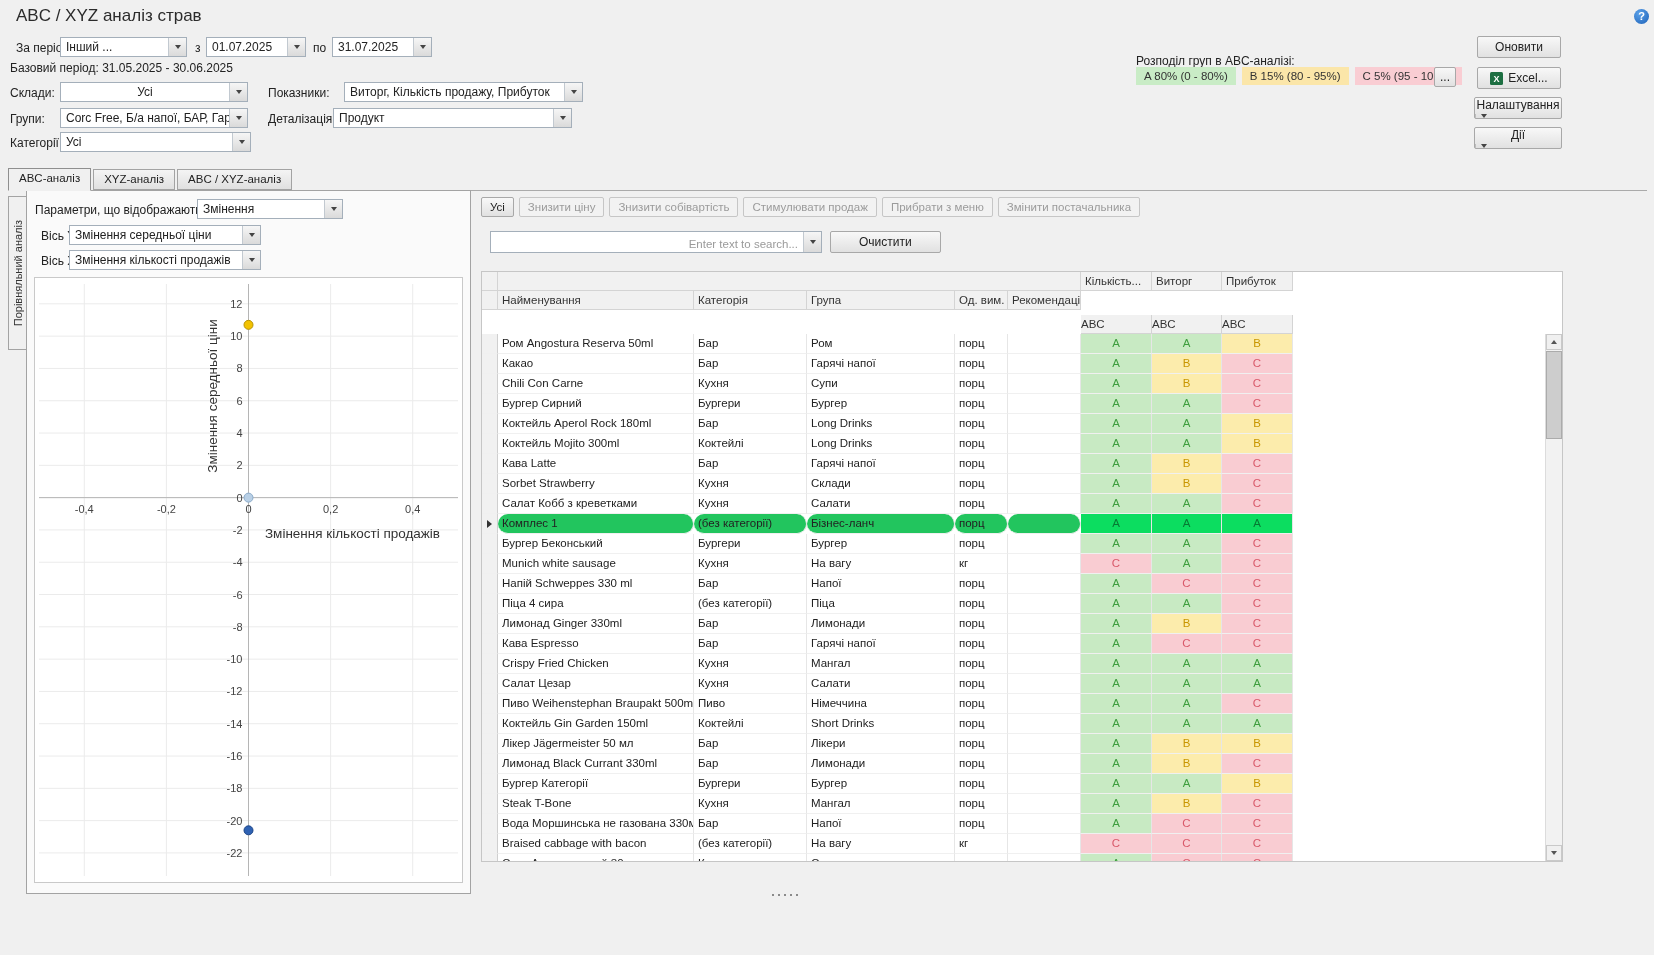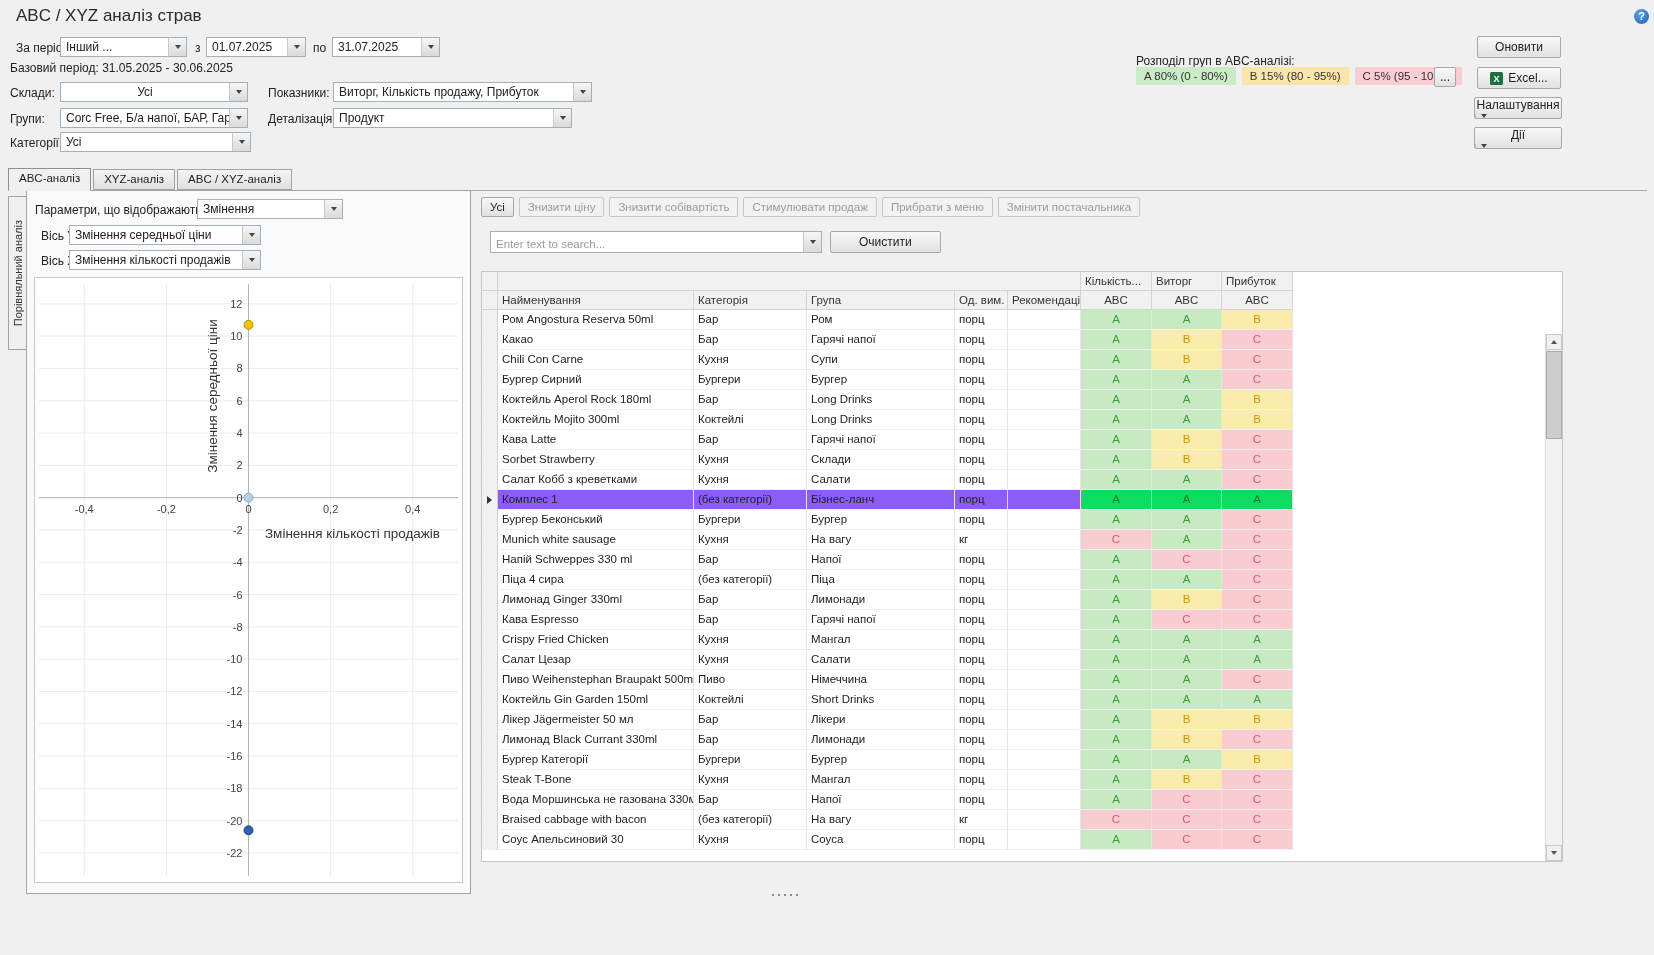--- a/index.html
+++ b/index.html
@@ -33,41 +33,41 @@
   .vtab{left:8px;top:196px;width:18px;height:152px;border:1px solid #a3a3a3;background:#f0f0f0;display:flex;align-items:center;justify-content:center;z-index:2;cursor:pointer;}
   .vtab span{writing-mode:vertical-rl;transform:rotate(180deg);font-size:11px;color:#333;white-space:nowrap;}
   .lpanel{left:26px;top:190px;width:443px;height:702px;background:#fafafa;border:1px solid #a3a3a3;z-index:2;}
   .chartbox{position:absolute;left:7px;top:86px;width:429px;height:606px;background:#fff;border:1px solid #c9c9c9;box-sizing:border-box;}
   .ticklbl{font-family:"Liberation Sans",sans-serif;font-size:11px;fill:#444;}
   .axislbl{font-family:"Liberation Sans",sans-serif;font-size:13.5px;fill:#333;}
   
   .rtoolbar{left:481px;top:197px;display:flex;gap:5px;}
   .searchrow{left:490px;top:231px;display:flex;align-items:center;}
   .searchbox{width:332px;height:22px;border:1px solid #a4afba;background:#fff;display:flex;align-items:stretch;box-sizing:border-box;}
-  .searchbox input{flex:1;border:none;outline:none;padding:12px 5px;font-family:"Liberation Sans",sans-serif;font-size:11.5px;color:#444;background:transparent;}
+  .searchbox input{flex:1;border:none;outline:none;padding:12px 5px;font-family:"Liberation Sans",sans-serif;font-size:11.5px;color:#444;background:transparent;text-align:right;}
   .searchbox input::placeholder{color:#9a9a9a;}
   .clearbtn{margin-left:8px;height:22px;}
   
   .grid{left:481px;top:271px;width:1082px;height:591px;background:#fff;border:1px solid #c6c6c6;overflow:hidden;box-sizing:border-box;}
   .dragband{height:23px;line-height:23px;padding-left:7px;color:#a8a8a8;background:#f8f8f8;border-bottom:1px solid #dcdcdc;font-size:11.5px;}
   .grow,.hrow,.trow{display:grid;grid-template-columns:16px 196px 113px 148px 53px 73px 71px 70px 71px;}
   .hcell{height:19px;line-height:18px;background:#f1f1f1;border-right:1px solid #d4d4d4;border-bottom:1px solid #d4d4d4;font-size:11.5px;color:#333;padding-left:4px;white-space:nowrap;overflow:hidden;box-sizing:border-box;}
   .hcell.corner{padding:0;}
   .hcell.abch,.hcell.gcell{padding-left:4px;}
-  .hcell.abch{text-align:center;padding-left:0;}
+  .hcell.abch{padding-left:0;margin-top:24px;}
   .trow{height:20px;}
   .tcell{height:20px;line-height:19px;border-right:1px solid #e6e6e6;border-bottom:1px solid #f0f0f0;font-size:11.5px;color:#222;padding-left:4px;white-space:nowrap;overflow:hidden;box-sizing:border-box;}
   .tcell.ind{background:#f1f1f1;border-right:1px solid #cfcfcf;padding:0;display:flex;align-items:center;justify-content:center;}
   .marker{width:0;height:0;border-top:4px solid transparent;border-bottom:4px solid transparent;border-left:5px solid #333;}
   .tcell.abc{text-align:center;padding-left:0;}
   .abc.A{background:#c8eac3;color:#3e9e3e;}
   .abc.B{background:#fcecac;color:#c89600;}
   .abc.C{background:#f9ccd2;color:#d9596a;}
   .abc.bright{background:#0cdd60;color:#067a33;}
-  .trow.selected .tcell:not(.abc):not(.ind){background:#8b5cf6;}
+  .trow.selected .tcell:not(.abc):not(.ind){background:#22c55e;border-radius:10px;}
   
   .vscroll{position:absolute;top:62px;right:0;bottom:0;width:17px;background:#f2f2f2;border-left:1px solid #dcdcdc;box-sizing:border-box;}
   .sbtn{position:absolute;left:0;width:16px;height:16px;background:#f0f0f0;border:1px solid #c9c9c9;box-sizing:border-box;display:flex;align-items:center;justify-content:center;cursor:pointer;}
   .sbtn.up{top:0;}
   .sbtn.down{bottom:0;}
   .tri-up{width:0;height:0;border-left:3.5px solid transparent;border-right:3.5px solid transparent;border-bottom:4.5px solid #555;}
   .tri-down{width:0;height:0;border-left:3.5px solid transparent;border-right:3.5px solid transparent;border-top:4.5px solid #555;}
   .sthumb{position:absolute;top:17px;left:0;width:16px;height:88px;background:#cdcdcd;border:1px solid #ababab;box-sizing:border-box;cursor:pointer;}
   
   .hsplit{left:772px;top:894px;width:32px;height:4px;cursor:row-resize;}
@@ -87,37 +87,37 @@
     </span>
 </div>
 <span class="abs lbl" style="left:195px;top:41px">з</span>
 <div class="abs combo" style="left:206px;top:37px;width:100px">
   <span class="combo-text">01.07.2025</span>
   <span class="combo-btn">
       <span class="arr"></span>
     </span>
 </div>
 <span class="abs lbl" style="left:313px;top:41px">по</span>
-<div class="abs combo" style="left:332px;top:37px;width:108px">
+<div class="abs combo" style="left:332px;top:37px;width:100px">
   <span class="combo-text">31.07.2025</span>
   <span class="combo-btn">
       <span class="arr"></span>
     </span>
 </div>
 <div class="abs lbl" style="left:10px;top:61px">Базовий період: 31.05.2025 - 30.06.2025</div>
 
 <span class="abs lbl" style="left:10px;top:86px">Склади:</span>
 <div class="abs combo center" style="left:60px;top:82px;width:188px">
   <span class="combo-text">Усі</span>
   <span class="combo-btn">
       <span class="arr"></span>
     </span>
 </div>
 <span class="abs lbl" style="left:268px;top:86px">Показники:</span>
-<div class="abs combo" style="left:333px;top:82px;width:259px">
+<div class="abs combo" style="left:344px;top:82px;width:239px">
   <span class="combo-text">Виторг, Кількість продажу, Прибуток</span>
   <span class="combo-btn">
       <span class="arr"></span>
     </span>
 </div>
 
 <span class="abs lbl" style="left:10px;top:112px">Групи:</span>
 <div class="abs combo" style="left:60px;top:108px;width:188px">
   <span class="combo-text">Corc Free, Б/а напої, БАР, Гарячі ...</span>
   <span class="combo-btn">

